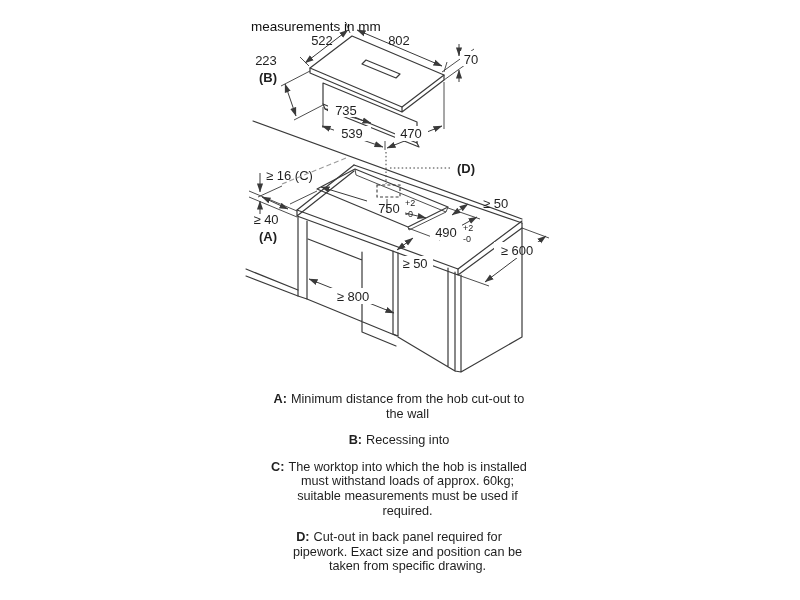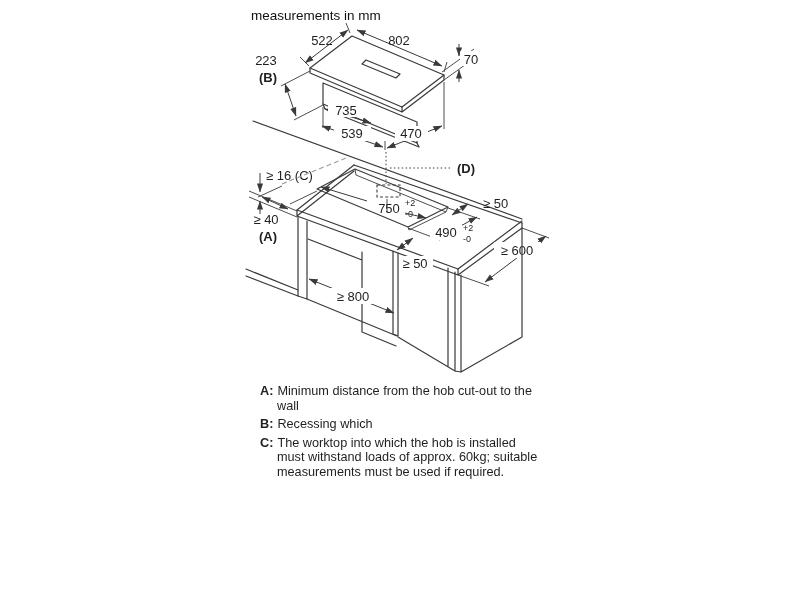--- a/index.html
+++ b/index.html
@@ -1,31 +1,31 @@
 <!DOCTYPE html>
 <html><head>
 <meta charset="utf-8">
 <style>
   html,body{margin:0;padding:0;background:#ffffff;}
   #stage{position:relative;width:800px;height:600px;background:#ffffff;overflow:hidden;
          font-family:"Liberation Sans",sans-serif;color:#1f1f1f;}
-  #title{position:absolute;left:251px;top:8px;font-size:13.5px;color:#111;}
+  #title{position:absolute;left:251px;top:19px;font-size:13.5px;color:#111;}
   svg{position:absolute;left:0;top:0;}
   .obj{stroke:#3a3a3a;stroke-width:1.2;fill:none;stroke-linejoin:round;stroke-linecap:round;}
   .thin{stroke:#3a3a3a;stroke-width:0.9;fill:none;}
   .dim{stroke:#3a3a3a;stroke-width:1;fill:none;}
   .dash{stroke:#9b9b9b;stroke-width:1.1;fill:none;stroke-dasharray:5 3;}
   .dot{stroke:#3a3a3a;stroke-width:1;fill:none;stroke-dasharray:1.5 2.4;}
   .drect{stroke:#3a3a3a;stroke-width:1.1;fill:none;stroke-dasharray:3 2.2;}
   .lbl{font-family:"Liberation Sans",sans-serif;font-size:13px;fill:#1f1f1f;}
   .tol{font-family:"Liberation Sans",sans-serif;font-size:9px;fill:#1f1f1f;}
   .ref{font-weight:bold;}
   .bg{fill:#ffffff;}
   #legend{position:absolute;left:256px;top:380px;width:286px;font-size:12.7px;line-height:14.6px;}
-  #legend p{margin:4px;padding-left:17px;text-indent:-17px;}
+  #legend p{margin:12px;padding-left:17px;text-indent:-17px;text-align:center;}
   .lk{font-weight:bold;}
   .lt{margin-left:4px;}
 </style>
 </head>
 <body>
 
 <div id="stage">
 
   <div id="title">measurements in mm</div>
 
@@ -140,17 +140,18 @@
       <path class="obj" d="M448,268 L448,366 M455,272 L455,371 M461,275 L461,372 M398,337 L455,371 M455,371 L461,372 M461,372 L522,337 M522,228 L522,337"></path>
 
       <line class="dim" x1="309" y1="279" x2="394" y2="313" marker-start="url(#ar)" marker-end="url(#ar)"></line>
       <rect class="bg" x="329" y="288" width="48" height="16"></rect>
       <text class="lbl" x="353" y="301" text-anchor="middle">≥ 800</text>
     </g>
   </svg>
 
   <div id="legend">
     <p><span class="lk">A</span><span class="lk">:</span><span class="lt">Minimum distance from the hob cut-out to the wall</span></p>
-    <p><span class="lk">B</span><span class="lk">:</span><span class="lt">Recessing which</span></p>
+    <p><span class="lk">B</span><span class="lk">:</span><span class="lt">Recessing into</span></p>
     <p><span class="lk">C</span><span class="lk">:</span><span class="lt">The worktop into which the hob is installed must withstand loads of approx. 60kg; suitable measurements must be used if required.</span></p>
+    <p><span class="lk">D</span><span class="lk">:</span><span class="lt">Cut-out in back panel required for pipework. Exact size and position can be taken from specific drawing.</span></p>
   </div>
 
 </div>
 
 </body></html>

